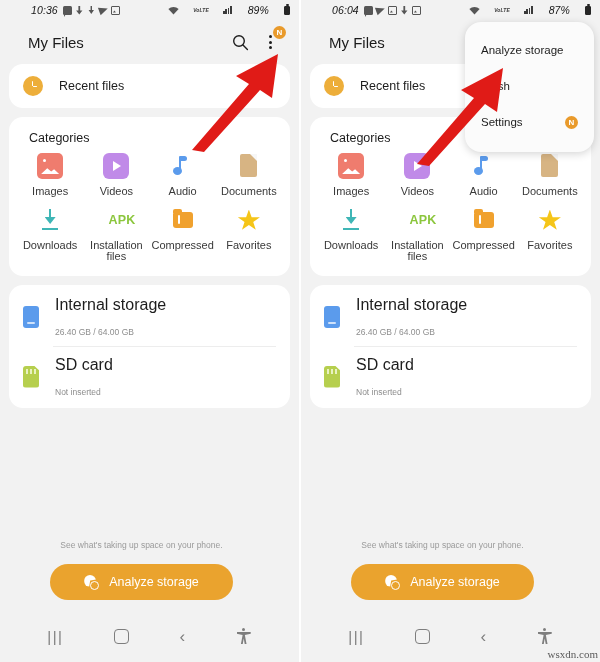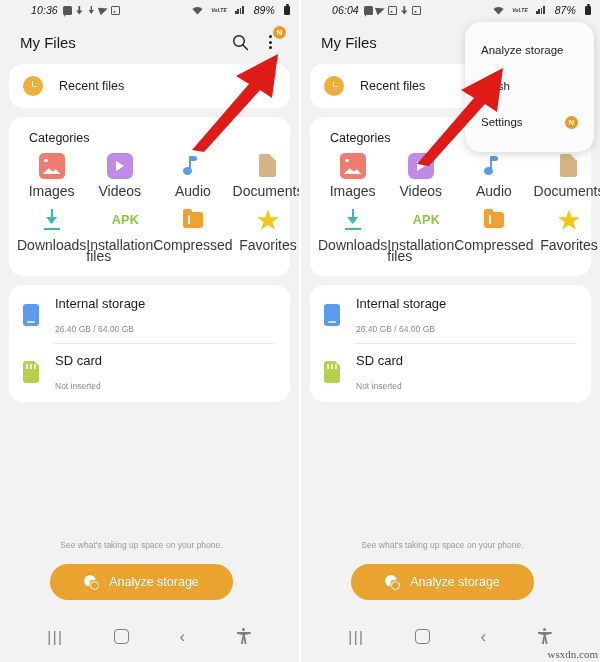--- a/index.html
+++ b/index.html
@@ -23,21 +23,21 @@
     height: 20px;
     display: flex; align-items: center;
     padding: 0 9px 0 31px;
     font-size: 10.5px; color: #1a1a1a;
     letter-spacing: .1px;
     font-style: italic;
   }
   .sb-time { font-size: 10.5px; color: #141414; }
   .sb-left-icons { display: flex; align-items: center; gap: 3px; margin-left: 5px; }
   .sb-spacer { flex: 1; }
-  .sb-right { display: flex; align-items: center; gap: 8px; }
+  .sb-right { display: flex; align-items: center; gap: 14px; }
   .sb-ico { width: 9px; height: 9px; display: inline-block; position: relative; opacity: .85; }
   .ico-chat { background: #3b3b3b; border-radius: 1.5px; }
   .ico-chat:after { content:""; position:absolute; left:1.5px; bottom:-2.5px; border-left:2.5px solid #3b3b3b; border-bottom:3px solid transparent; }
   .ico-send { width:0;height:0;border-left:9px solid #3b3b3b;border-top:4px solid transparent;border-bottom:4px solid transparent; transform: rotate(-20deg); }
   .ico-dl { background:#3b3b3b; clip-path: polygon(40% 0,60% 0,60% 55%,85% 55%,50% 100%,15% 55%,40% 55%); }
   .ico-pic { border: 1.4px solid #3b3b3b; border-radius: 1px; }
   .ico-pic:after { content:""; position:absolute; left:1px; bottom:1px; width:5px; height:3px; background:#3b3b3b; clip-path: polygon(0 100%,35% 35%,60% 100%); }
   .ico-dl2 { background:#3b3b3b; clip-path: polygon(42% 0,58% 0,58% 50%,80% 50%,50% 95%,20% 50%,42% 50%); }
   .ico-wifi { width:11px;height:9px; }
   .ico-wifi svg { display:block; }
@@ -45,21 +45,21 @@
   .ico-sig { display:flex; align-items:flex-end; gap:.8px; height:8px; }
   .ico-sig i { width:1.6px; background:#3b3b3b; display:block; }
   .batt-txt { font-size:10.5px; color:#141414; margin-left:2px; }
   .batt { width:6px; height:9px; border:1.2px solid #262626; border-radius:1px; background:#262626; position:relative; margin-left:1px; }
   .batt:before { content:""; position:absolute; top:-2.5px; left:1px; width:3px; height:1.5px; background:#262626; border-radius:1px; }
 
   
   .appbar {
     height: 44px;
     display: flex; align-items: center;
-    padding: 0 14px 0 20px;
+    padding: 0 14px 0 28px;
   }
   .app-title { font-size: 15px; color: #1b1b1b; }
   .appbar-spacer { flex: 1; }
   .ab-btn { width: 30px; height: 30px; display:flex; align-items:center; justify-content:center; position: relative; }
   .search-ico svg { display:block; }
   .dots { display:flex; flex-direction:column; gap:2.6px; align-items:center; }
   .dots i { width:3px; height:3px; border-radius:50%; background:#1d1d1d; display:block; }
   .ndot {
     position:absolute; top:-1px; right:-1px;
     width:13px; height:13px; border-radius:50%;
@@ -86,21 +86,21 @@
     content:""; position:absolute; left:9.5px; top:9.5px;
     width:4.5px; height:1.4px; background:#fff; border-radius:1px;
   }
   .recent-label { font-size:12.5px; color:#1d1d1d; margin-left:16px; }
 
   .cat-card { padding: 14px 8px 14px 8px; }
   .cat-title { font-size:12.5px; color:#1c1c1c; padding-left:12px; margin-bottom:8px; }
   .cat-grid { display:grid; grid-template-columns: repeat(4,1fr); row-gap: 10px; }
   .cat-item { display:flex; flex-direction:column; align-items:center; }
   .cat-ico { width:26px; height:26px; position:relative; margin-bottom:7px; }
-  .cat-label { font-size:14px; color:#393939; text-align:left; line-height:11px; }
+  .cat-label { font-size:11px; color:#393939; text-align:center; line-height:11px; }
 
   .ico-images { background:#ef7c6e; border-radius:5px; }
   .ico-images:after {
     content:""; position:absolute; left:4px; right:4px; bottom:5px; height:9px;
     background:#fff; clip-path: polygon(0 100%, 34% 36%, 56% 72%, 72% 48%, 100% 100%);
   }
   .ico-images:before {
     content:""; position:absolute; left:5.5px; top:5.5px; width:3.5px; height:3.5px;
     background:#fff; border-radius:50%;
   }
@@ -161,21 +161,21 @@
   .storage-row { display:flex; align-items:center; padding: 9px 14px; }
   .st-ico { width:16px; height:22px; flex:none; position:relative; }
   .st-internal { background:#5b9bec; border-radius:3px; }
   .st-internal:after { content:""; position:absolute; left:4px; bottom:3.5px; width:8px; height:1.6px; background:#cfe2fb; border-radius:1px; }
   .st-sd { background:#b6cf4e; border-radius:3px 3px 3px 3px; clip-path: polygon(0 0, 68% 0, 100% 22%, 100% 100%, 0 100%); }
   .st-sd:after {
     content:""; position:absolute; left:3px; top:3px; width:2px; height:5px;
     background:#e9f2c2; box-shadow: 4px 0 0 #e9f2c2, 8px 0 0 #e9f2c2;
   }
   .st-texts { margin-left:16px; }
-  .st-name { font-size:13px; color:#1d1d1d; }
+  .st-name { font-size:16px; color:#1d1d1d; }
   .st-sub { font-size:8.5px; color:#8d8d8d; margin-top:13px; }
   .st-div { height:1px; background:#ededed; margin: 0 14px 0 44px; }
 
   
   .footer { position:absolute; left:0; right:16px; bottom:62px; text-align:center; }
   .foot-hint { font-size:8.5px; color:#9a9a9a; margin-bottom:14px; }
   .analyze-btn {
     display:inline-flex; align-items:center; justify-content:center; gap:10px;
     background:#eaa32e; color:#fff;
     border:none; border-radius:22px;

